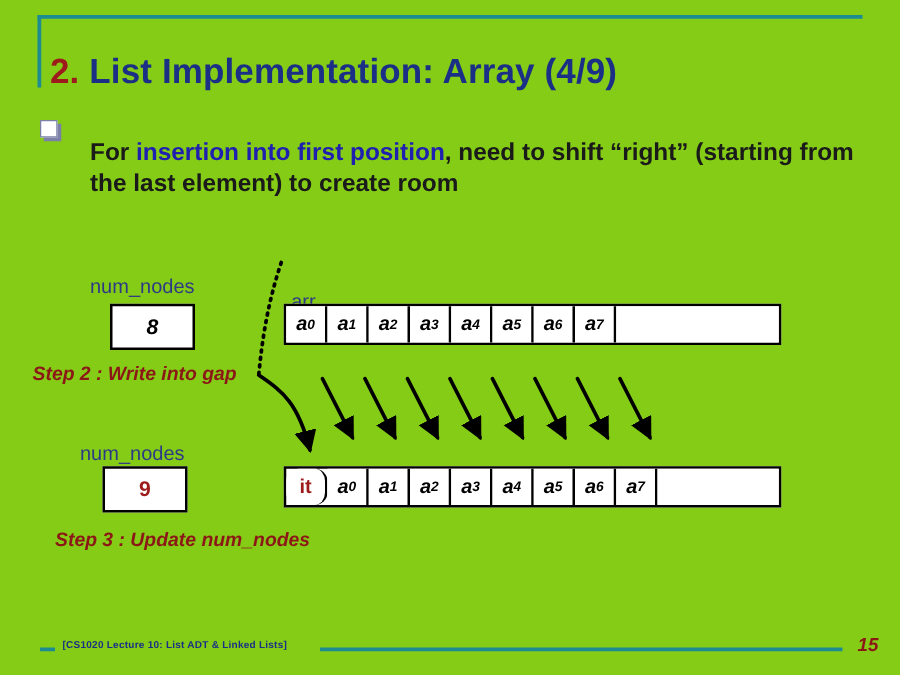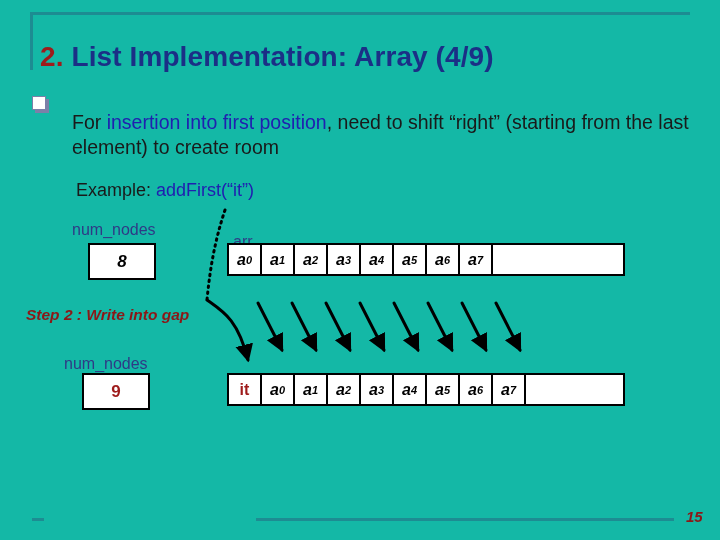--- a/index.html
+++ b/index.html
@@ -5,21 +5,21 @@
   html, body {
     margin: 0; padding: 0;
     width: 720px; height: 540px;
     background: #ffffff;
     font-family: "Liberation Sans", sans-serif;
     overflow: hidden;
   }
   #slide {
     position: relative;
     width: 720px; height: 540px;
-    background: #14b8a6;
+    background: #84cc16;
   }
 
   
   #title-rule {
     position: absolute;
     left: 30px; top: 12px;
     width: 660px; height: 3px;
     background: #1d8c92;
   }
   #title-bar {
@@ -36,20 +36,21 @@
     white-space: nowrap;
     letter-spacing: .1px;
   }
   #page-title .num { color: #9e1b1b; }
 
   
   #bullet-row {
     position: absolute;
     left: 30px; top: 90px;
     width: 660px;
+    font-weight: bold;
   }
   .bullet-glyph {
     position: absolute;
     left: 2px; top: 6px;
     width: 12px; height: 12px;
     border: 1.6px solid #7b80a8;
     background: #ffffff;
     box-shadow: 3px 3px 0 0 #7b80a8;
   }
   #bullet-text {
@@ -113,21 +114,21 @@
     color: #000000;
     background: #ffffff;
   }
   .cell.tail { border-right: none; }
   .cell .sub {
     font-size: 11px;
     vertical-align: sub;
     font-style: italic;
     font-weight: bold;
   }
-  .cell.inserted { color: #9e1b1b; font-style: normal; }
+  .cell.inserted { color: #9e1b1b; font-style: normal; border-radius: 10px; }
 
   
   .step-caption {
     position: absolute;
     font-size: 15.5px;
     font-weight: bold;
     font-style: italic;
     color: #8c1717;
     white-space: nowrap;
   }
@@ -178,21 +179,20 @@
 
   <div id="title-rule"></div>
   <div id="title-bar"></div>
   <h1 id="page-title"><span class="num">2.</span><span> List Implementation: Array (4/9)</span></h1>
 
   <div id="bullet-row">
     <span class="bullet-glyph"></span>
     <p id="bullet-text"><span>For </span><span class="hl">insertion into first position</span><span>, need to shift “right” (starting from the last element) to create room</span></p>
   </div>
 
-  <div id="example-line"><span>Example: </span><span class="hl">addFirst(“it”)</span></div>
 
   <div class="var-label" style="left:72px; top:221px;">num_nodes</div>
   <div class="nn-box" id="nn-before" style="left:88px; top:243px; width:64px; height:33px;">8</div>
 
   <div class="var-label" style="left:233px; top:233px;">arr</div>
   <div class="array" id="array-before" style="left:227px; top:243px; height:33px;">
       <div class="cell" style="width: 33px;">
         <span>a</span>
         <span class="sub">0</span>
       </div>
@@ -220,21 +220,22 @@
         <span>a</span>
         <span class="sub">6</span>
       </div>
       <div class="cell" style="width: 33px;">
         <span>a</span>
         <span class="sub">7</span>
       </div>
       <div class="cell tail" style="width: 130px;"></div>
     </div>
 
-  <div class="step-caption" style="left:26px; top:306px;">Step 2 : Write into gap</div>
+  <div class="step-caption" style="left:26px; top:291px;">Step 2 : Write into gap</div>
+  <div class="step-caption" style="left:44px; top:424px;">Step 3 : Update num_nodes</div>
 
   <div class="var-label" style="left:64px; top:355px;">num_nodes</div>
   <div class="nn-box red" id="nn-after" style="left:82px; top:373px; width:64px; height:33px;">9</div>
 
   <div class="array" id="array-after" style="left:227px; top:373px; height:33px;">
       <div class="cell inserted" style="width: 33px;">
         <span>it</span>
       </div>
       <div class="cell" style="width: 33px;">
         <span>a</span>
@@ -288,16 +289,17 @@
       <line x1="326" y1="303" x2="350" y2="350"></line>
       <line x1="360" y1="303" x2="384" y2="350"></line>
       <line x1="394" y1="303" x2="418" y2="350"></line>
       <line x1="428" y1="303" x2="452" y2="350"></line>
       <line x1="462" y1="303" x2="486" y2="350"></line>
       <line x1="496" y1="303" x2="520" y2="350"></line>
     </g>
   </svg>
 
   <div id="footer-dash"></div>
+  <div id="footer-text">[CS1020 Lecture 10: List ADT &amp; Linked Lists]</div>
   <div id="footer-rule"></div>
   <div id="page-number">15</div>
 
 </div>
 
 </body></html>

